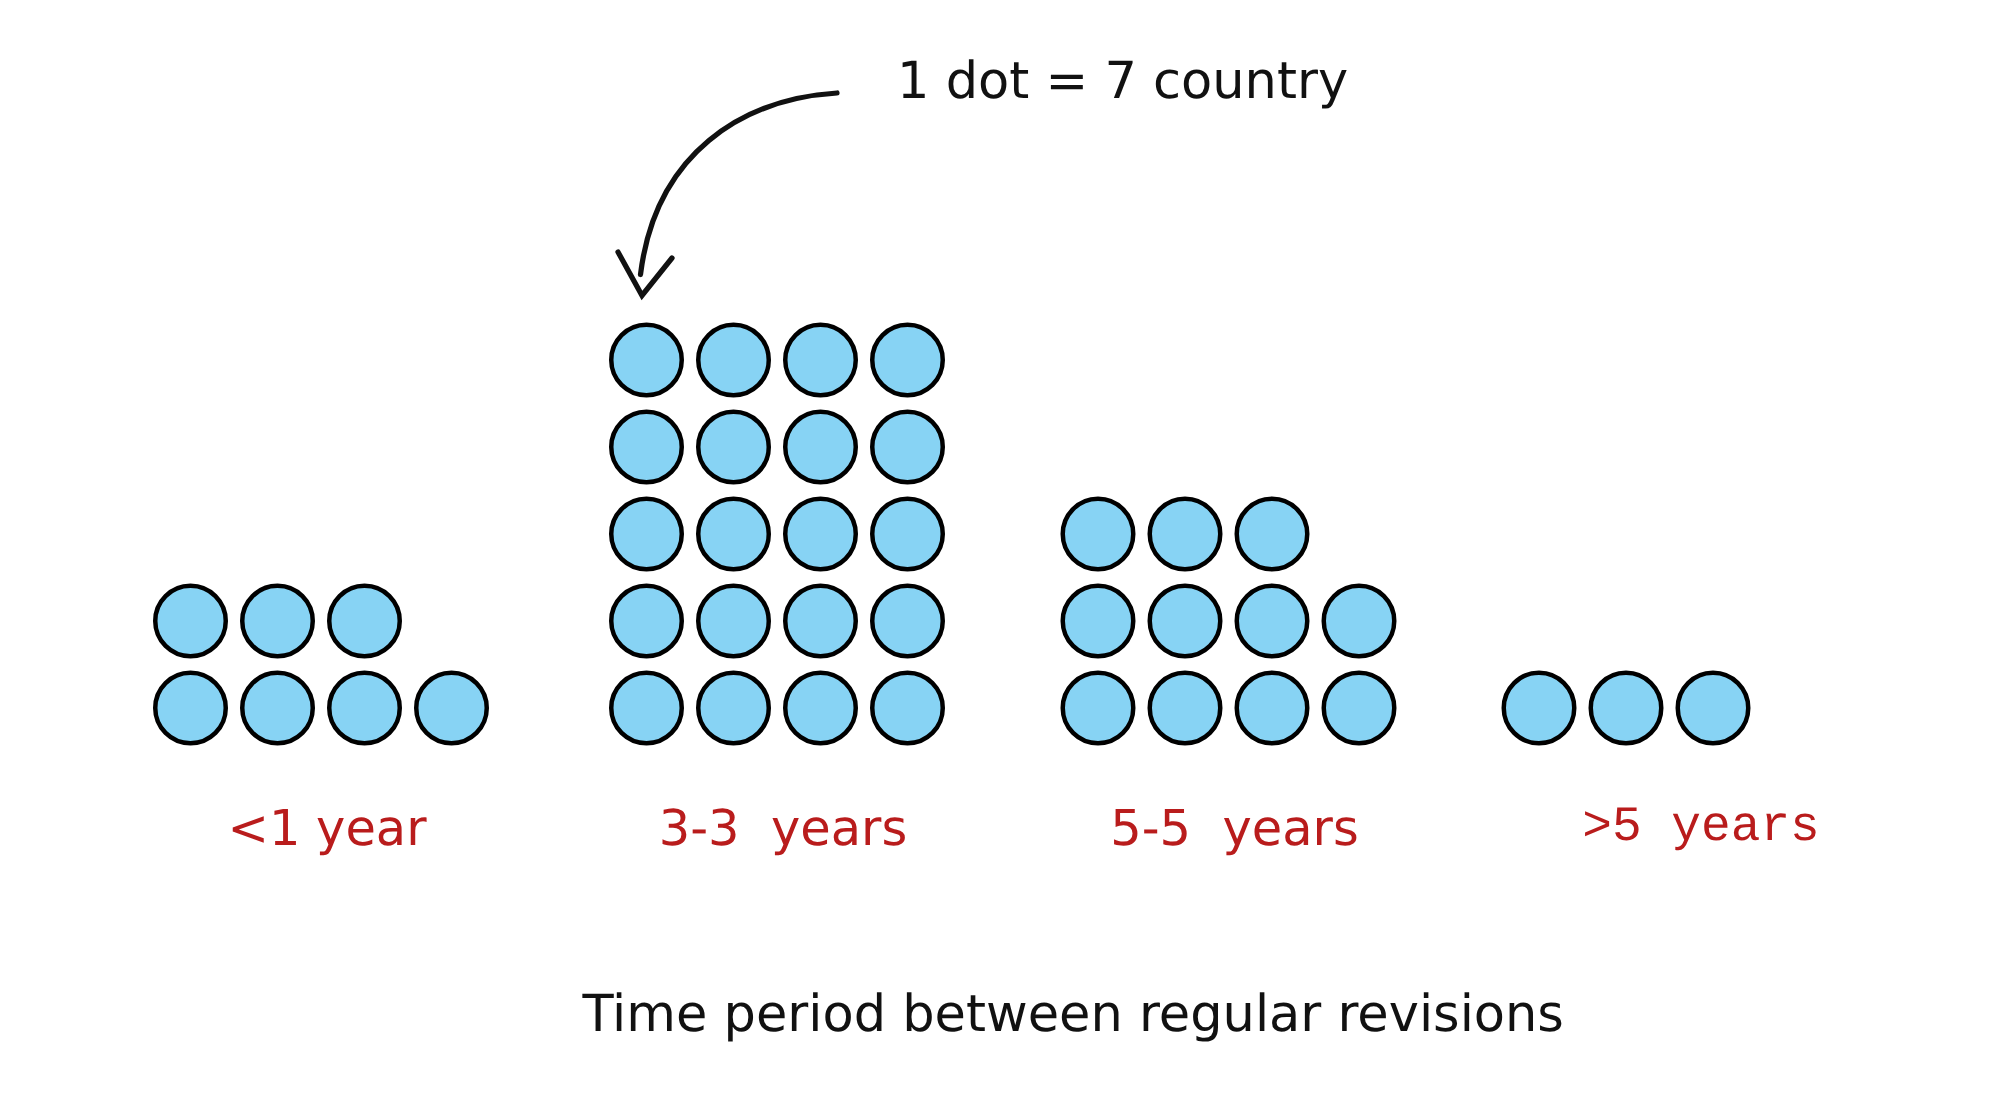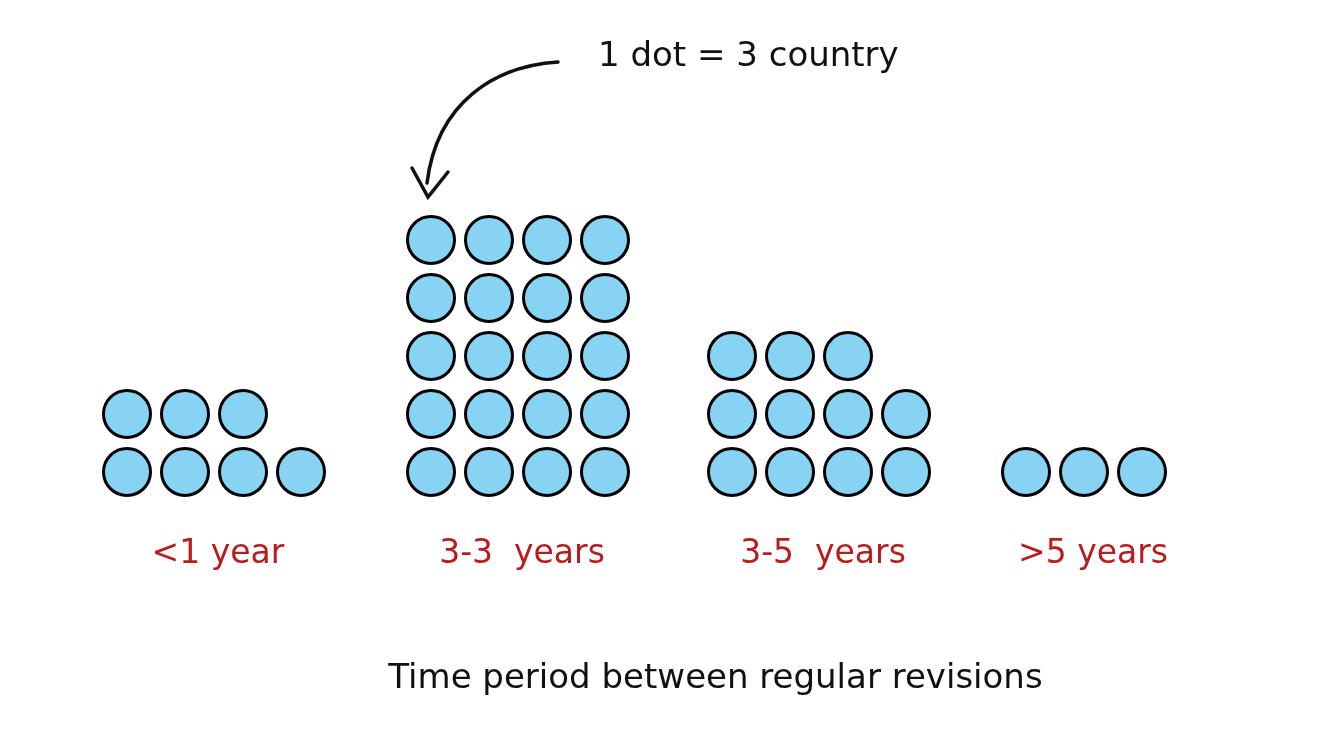--- a/index.html
+++ b/index.html
@@ -76,21 +76,21 @@
 </head>
 <body>
 
 <div class="figure">
 
   <svg class="arrow-svg" width="1335" height="730" viewBox="0 0 1335 730">
     <path d="M 558 62 C 495 66, 437 102, 427 183" fill="none" stroke="#111111" stroke-width="3.5" stroke-linecap="round"></path>
     <path d="M 412 168 L 428 197 L 448 172" fill="none" stroke="#111111" stroke-width="3.5" stroke-linecap="round" stroke-linejoin="miter"></path>
   </svg>
 
-  <div class="annotation">1 dot = 3 country</div>
+  <div class="annotation">1 dot = 7 country</div>
 
   <div id="plot">
       <div class="dots" style="left: 102px;">
         <div class="dot-row">
           <div class="dot"></div>
           <div class="dot"></div>
           <div class="dot"></div>
         </div>
         <div class="dot-row">
           <div class="dot"></div>
@@ -145,25 +145,25 @@
           <div class="dot"></div>
           <div class="dot"></div>
         </div>
         <div class="dot-row">
           <div class="dot"></div>
           <div class="dot"></div>
           <div class="dot"></div>
           <div class="dot"></div>
         </div>
       </div>
-      <div class="cat-label" style="left: 707px;">3-5  years</div>
+      <div class="cat-label" style="left: 707px;">5-5  years</div>
       <div class="dots" style="left: 1001px;">
         <div class="dot-row">
           <div class="dot"></div>
           <div class="dot"></div>
           <div class="dot"></div>
         </div>
       </div>
-      <div class="cat-label" style="left: 977px;">&gt;5 years</div>
+      <div class="cat-label" style="left: 1018px; font-family: Liberation Mono, monospace;">&gt;5 years</div>
     </div>
 
   <div class="chart-title">Time period between regular revisions</div>
 </div>
 
 </body></html>

